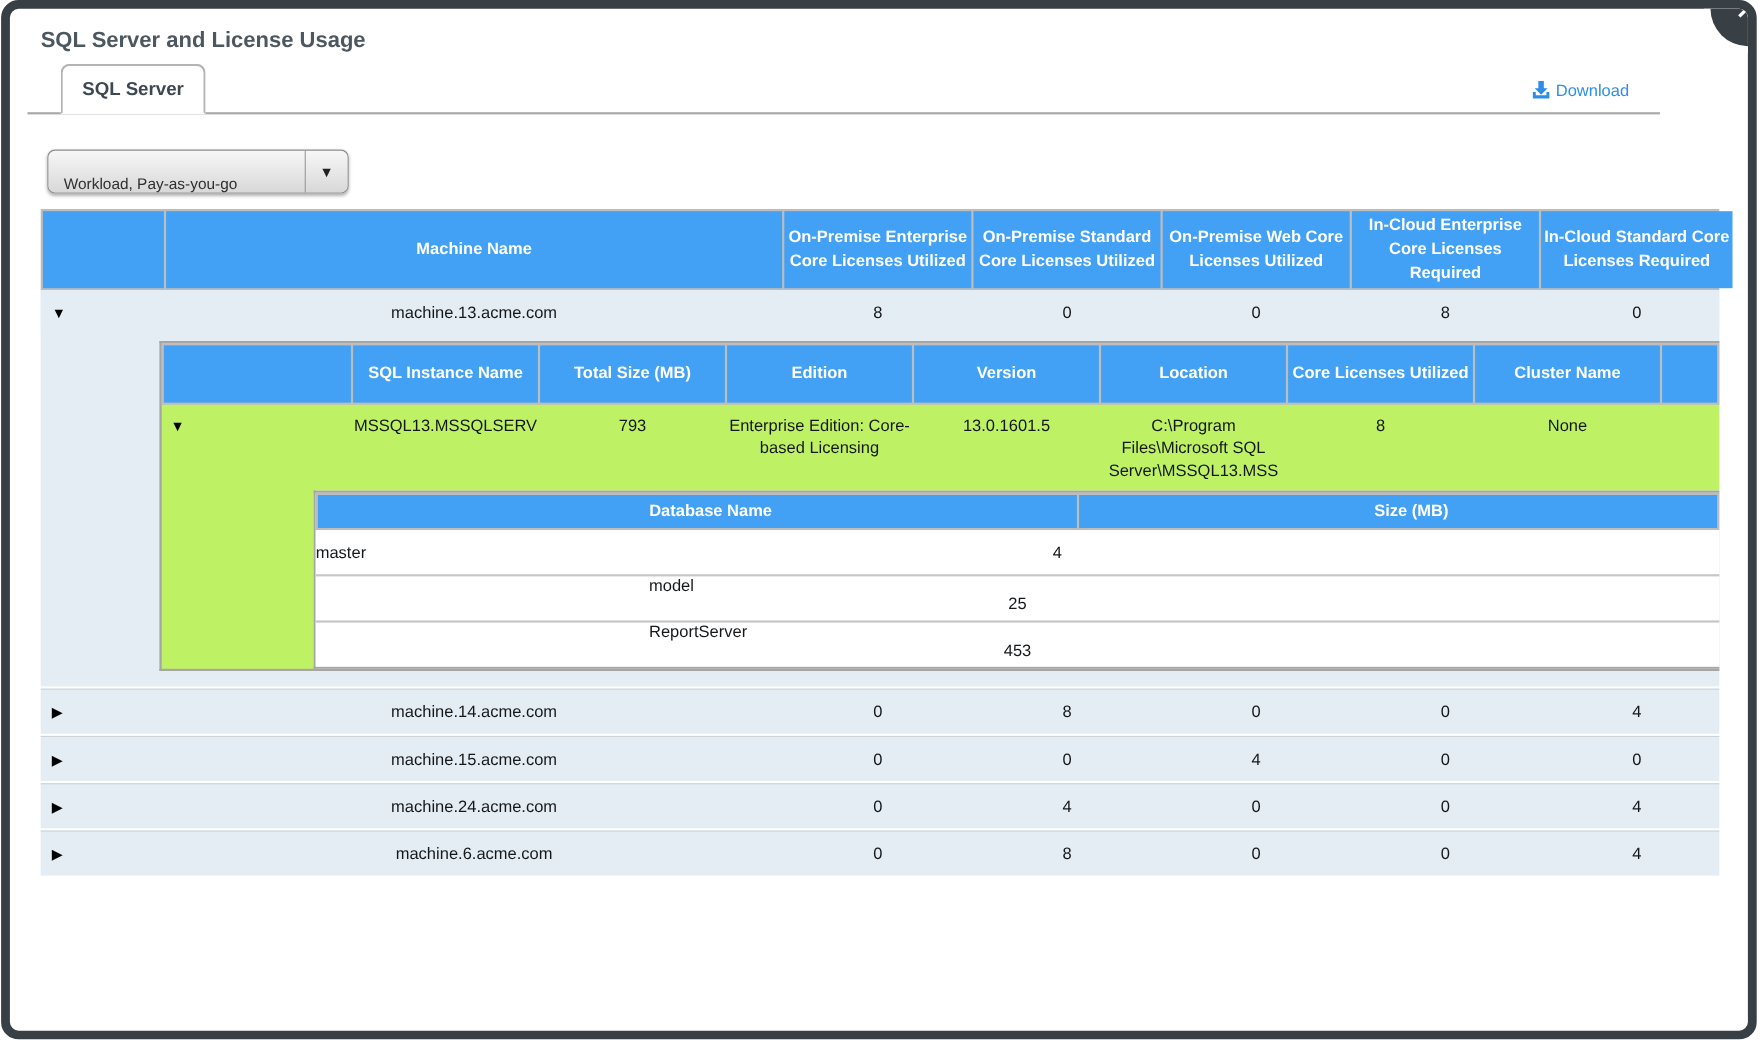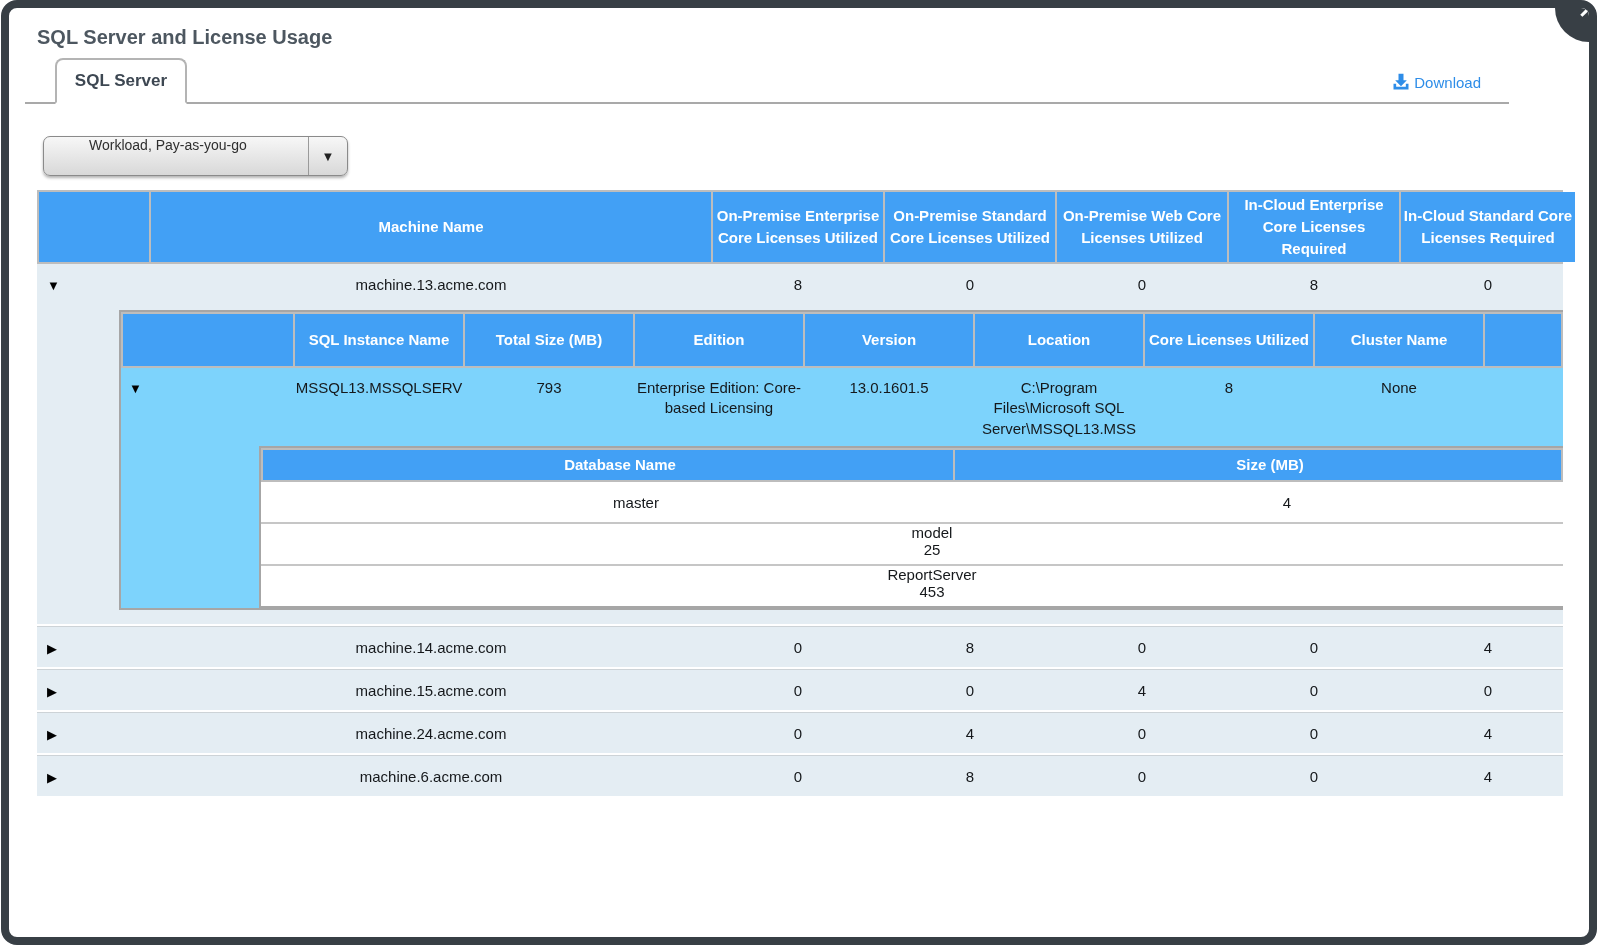--- a/index.html
+++ b/index.html
@@ -12,21 +12,21 @@
   .close-btn{position:absolute;left:6px;top:6px;width:68px;height:68px;border-radius:50%;background:#383f45;color:#fff;display:flex;align-items:center;justify-content:center;font-size:30px;font-weight:bold;cursor:pointer;}
 
   .page-title{position:absolute;left:28px;top:18px;font-size:20px;font-weight:bold;color:#4d5760;margin:0;}
 
   
   .tabbar{position:absolute;left:16px;right:80px;top:44px;height:50px;border-bottom:2px solid #a9a9a9;}
   .tab{position:absolute;bottom:-2px;left:30px;width:128px;height:42px;background:#fff;border:2px solid #b4b4b4;border-bottom:2px solid #fff;border-radius:8px 8px 0 0;display:flex;align-items:center;justify-content:center;font-weight:bold;font-size:17px;color:#3d4752;cursor:pointer;}
   .download{position:absolute;right:28px;bottom:10px;display:flex;align-items:center;gap:3px;color:#2e8de8;font-size:15px;cursor:pointer;text-decoration:none;}
 
   
-  .dropdown{position:absolute;left:34px;top:128px;width:272px;height:38px;border:1px solid #8a8a8a;border-radius:7px;background:linear-gradient(#f7f7f7,#d8d8d8);box-shadow:0 2px 3px rgba(0,0,0,.3);display:flex;align-items:flex-start;cursor:pointer;padding-left:31px;}
+  .dropdown{position:absolute;left:34px;top:128px;width:272px;height:38px;border:1px solid #8a8a8a;border-radius:7px;background:linear-gradient(#f7f7f7,#d8d8d8);box-shadow:0 2px 3px rgba(0,0,0,.3);display:flex;align-items:flex-end;cursor:pointer;}
   .dd-text{flex:1;padding-left:14px;font-size:14px;color:#2f2f2f;}
   .dd-arrow{width:38px;align-self:stretch;border-left:1px solid #9a9a9a;display:flex;align-items:center;justify-content:center;font-size:13px;color:#222;}
 
   
   .grid{position:absolute;left:28px;top:182px;width:1526px;font-size:15px;color:#15181b;}
   .hrow{display:flex;gap:2px;background:#bdbdbd;padding:2px;border-bottom:0;}
   .hcell{background:#42a0f5;color:#fff;font-weight:bold;text-align:center;display:flex;align-items:center;justify-content:center;line-height:1.45;}
   .h-main .hcell{height:70px;}
   .c0{width:110px;flex:none;}
   .c1{width:560px;flex:none;}
@@ -36,38 +36,38 @@
   .mrow{display:flex;gap:2px;padding:0 2px;align-items:center;height:40px;background:#e4edf3;}
   .mrow .cell{text-align:center;}
   .mrow .cell.c0{text-align:left;padding-left:8px;box-sizing:border-box;}
   .sep-row{margin-top:2px;border-top:1px solid #cdd3d7;}
   .tri{font-size:13px;color:#000;cursor:pointer;}
 
   
   .m13-block{background:#e4edf3;padding-bottom:14px;}
 
   
-  .inst-table{margin-left:82px;margin-top:6px;border:2px solid #a6a6a6;border-right:0;background:#7dd3fc;}
+  .inst-table{margin-left:108px;margin-top:6px;border:2px solid #a6a6a6;border-right:0;background:#bef264;}
   .n0{width:170px;flex:none;}
   .n1,.n2,.n3,.n4,.n5,.n6,.n7{width:168px;flex:none;}
   .n8{flex:1;}
   .h-inst .hcell{height:52px;}
   .irow{display:flex;gap:2px;padding:0 2px;min-height:74px;}
   .irow .icell{text-align:center;padding-top:10px;box-sizing:border-box;line-height:1.35;overflow:hidden;white-space:normal;}
   .irow .icell.n0{text-align:left;padding-left:6px;}
   .nowrap{white-space:nowrap;}
 
   
   .db-table{margin-left:138px;margin-top:4px;margin-right:0;border:2px solid #a6a6a6;border-right:0;background:#fff;}
   .h-db .hcell{height:30px;padding-left:24px;}
   .d0{width:666px;flex:none;}
   .d1{flex:1;}
   .dbrow{display:flex;align-items:center;height:40px;background:#fff;}
   .dbrow + .dbrow{border-top:2px solid #c6c6c6;flex-direction:column;}
-  .dbrow .dcell{text-align:center;padding-left:40px;}
+  .dbrow .dcell{}
   .dbrow .d0{width:670px;}
 </style>
 </head>
 <body>
 
 <div class="frame">
   <div class="content">
 
     <h1 class="page-title">SQL Server and License Usage</h1>
 

